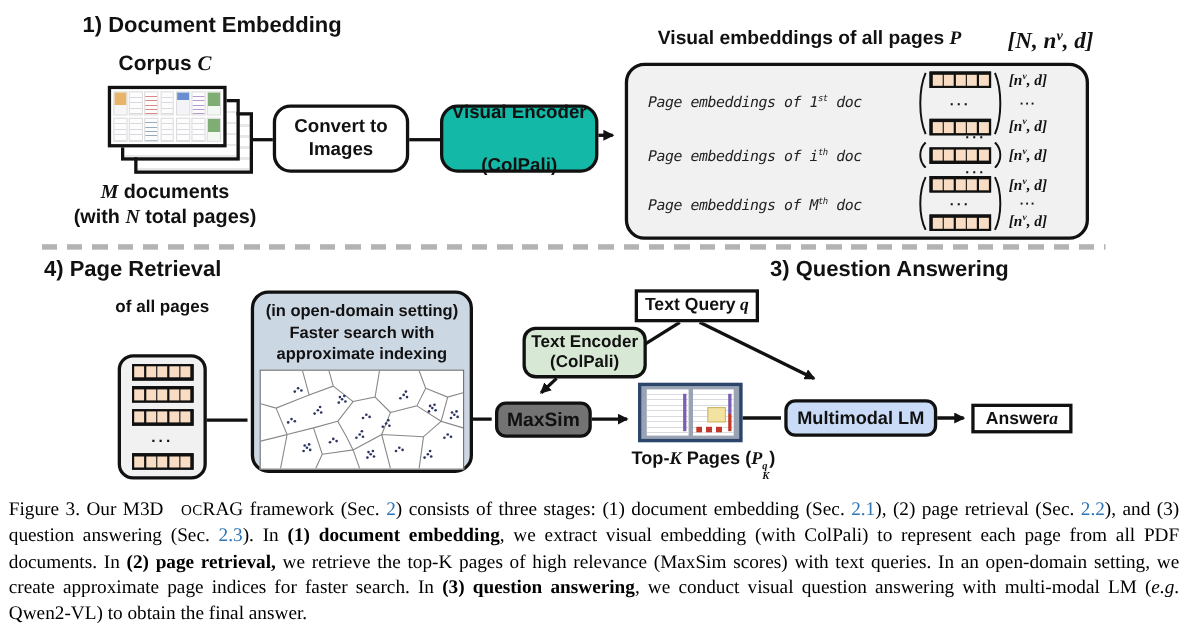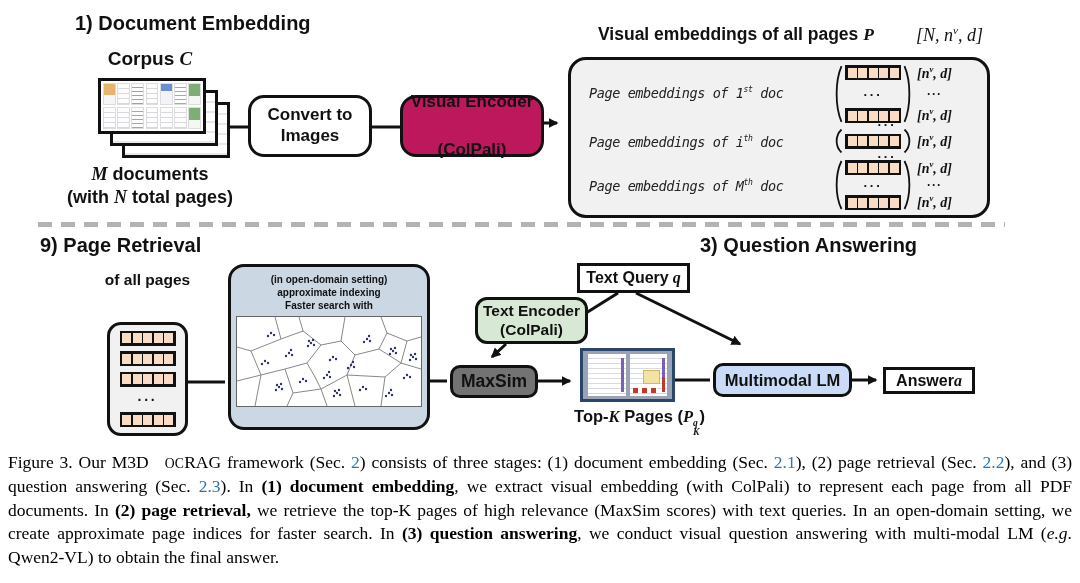--- a/index.html
+++ b/index.html
@@ -34,21 +34,21 @@
   .thumb:nth-child(1){background:linear-gradient(180deg,#e8b46a 0 55%,#f6f6f6 55% 100%);}
   .thumb:nth-child(3){background-image:repeating-linear-gradient(180deg,transparent 0 3px,#d88 3px 4px);}
   .thumb:nth-child(5){background:linear-gradient(180deg,#6a8fd0 0 35%,#f3f3f8 35% 100%);}
   .thumb:nth-child(6){background-image:repeating-linear-gradient(180deg,transparent 0 3px,#b9c 3px 4px);}
   .thumb:nth-child(7),.thumb:nth-child(14){background:linear-gradient(180deg,#7fae74 0 60%,#f4f8f2 60% 100%);}
   .thumb:nth-child(10){background-image:repeating-linear-gradient(180deg,transparent 0 3px,#9ab 3px 4px);}
   #m-docs{left:55px;top:163px;width:190px;text-align:center;font-size:18px;font-weight:700;line-height:1.25;}
   #convert-box{left:248px;top:95px;width:124px;height:62px;border-radius:16px;font-size:17px;}
   #vencoder-box{left:400px;top:95px;width:144px;height:62px;border-radius:16px;font-size:17px;}
   #embed-title{left:598px;top:24px;font-size:17.5px;font-weight:700;white-space:nowrap;}
-  #embed-title-dims{left:916px;top:24px;font-size:18px;font-weight:400;white-space:nowrap;}
+  #embed-title-dims{left:916px;top:24px;font-size:21px;font-weight:700;white-space:nowrap;}
   #embed-box{left:568px;top:57px;width:422px;height:161px;border:3.5px solid #111;border-radius:18px;
       background:#f1f1f1;box-sizing:border-box;}
   .rowlab{position:absolute;left:18px;font-size:13.5px;color:#222;white-space:nowrap;}
   .egroup{position:absolute;left:262px;display:flex;align-items:stretch;gap:2px;}
   .ebars{display:flex;flex-direction:column;justify-content:space-between;align-items:center;}
   .edims{display:flex;flex-direction:column;justify-content:space-between;align-items:flex-start;
       font-size:14px;font-weight:700;margin-left:2px;}
   .edim{white-space:nowrap;line-height:1;}
   .ebar{display:flex;gap:1.5px;padding:1.5px;background:#111;border:1.5px solid #111;}
   .ebar i{display:block;width:9px;height:10px;background:#f8dcc4;}
@@ -57,21 +57,21 @@
   .ddots{text-align:center;width:100%;font-size:12px;letter-spacing:1px;}
   
   #divider{left:38px;top:222px;width:967px;height:4.5px;
       background:repeating-linear-gradient(90deg,#b3b3b3 0 14px,transparent 14px 23px);}
   
   #ve-label{left:65px;top:270px;width:165px;text-align:center;font-size:15.5px;font-weight:700;line-height:1.3;}
   #ve-stack{left:107px;top:322px;width:81px;height:114px;border:3px solid #111;border-radius:14px;
       background:#f1f1f1;box-sizing:border-box;display:flex;flex-direction:column;
       justify-content:space-evenly;align-items:center;}
   #index-box{left:228px;top:264px;width:202px;height:166px;border:3.5px solid #111;border-radius:16px;
-      background:#ccd7e4;box-sizing:border-box;text-align:center;font-weight:700;font-size:10px;
+      background:#ccd7e4;box-sizing:border-box;text-align:center;font-weight:700;font-size:15px;
       line-height:1.3;padding-top:6px;}
   #voronoi{display:block;margin:4px auto 0;background:#fff;border:1.5px solid #666;}
   
   #query-box{left:577px;top:263px;width:113px;height:30px;font-size:16px;flex-direction:row;gap:4px;}
   #tencoder-box{left:475px;top:297px;width:113px;height:47px;border-radius:12px;background:#d7e9d4;font-size:15.5px;}
   #maxsim-box{left:450px;top:365px;width:88px;height:33px;border-radius:10px;background:#fbf2d0;font-size:17.5px;}
   #mllm-box{left:713px;top:363px;width:139px;height:34px;border-radius:10px;background:#c9dbf6;font-size:16.5px;}
   #answer-box{left:883px;top:367px;width:92px;height:27px;font-size:16px;flex-direction:row;gap:0;}
   #topk-img{left:580px;top:348px;width:95px;height:54px;border:3px solid #2c456b;background:#99a3b3;
       box-sizing:border-box;display:flex;gap:4px;padding:3px 5px;}
@@ -141,21 +141,21 @@
   <div class="abs" id="m-docs">
     <div><span class="i">M</span><span> documents</span></div>
     <div><span>(with </span><span class="i">N</span><span> total pages)</span></div>
   </div>
 
   <div class="node" id="convert-box">
     <div>Convert to</div>
     <div>Images</div>
   </div>
 
-  <div class="node" id="vencoder-box" style="background: #be185d; gap: 27px;">
+  <div class="node" id="vencoder-box" style="background: #14b8a6; gap: 27px;">
     <div>Visual Encoder</div>
     <div>(ColPali)</div>
   </div>
 
   <div class="abs" id="embed-title"><span>Visual embeddings of all pages </span><span class="i">P</span></div>
   <div class="abs" id="embed-title-dims"><span class="i">[</span><span class="i">N</span><span class="i">, n</span><span class="i sup">v</span><span class="i">, d</span><span class="i">]</span></div>
 
   <div class="abs" id="embed-box">
     <div class="rowlab" style="top:24px;"><span class="mi">Page embeddings of 1</span><span class="mi sup">st</span><span class="mi"> doc</span></div>
     <div class="rowlab" style="top:73px;"><span class="mi">Page embeddings of i</span><span class="mi sup">th</span><span class="mi"> doc</span></div>
@@ -244,21 +244,21 @@
       <div class="edims" style="height:50px;">
         <div class="edim"><span class="i">[</span><span class="i">n</span><span class="i sup">v</span><span class="i">, d</span><span class="i">]</span></div>
         <div class="ddots dots">···</div>
         <div class="edim"><span class="i">[</span><span class="i">n</span><span class="i sup">v</span><span class="i">, d</span><span class="i">]</span></div>
       </div>
     </div>
   </div>
 
   <div class="abs" id="divider"></div>
 
-  <div class="sec-h" style="left:40px;top:234px;">9) Page Retrieval</div>
+  <div class="sec-h" style="left:40px;top:234px;">4) Page Retrieval</div>
 
   <div class="abs" id="ve-label">
     <div>of all pages</div>
   </div>
 
   <div class="abs" id="ve-stack">
     <div class="ebar">
         <i></i>
         <i></i>
         <i></i>
@@ -284,22 +284,22 @@
         <i></i>
         <i></i>
         <i></i>
         <i></i>
         <i></i>
       </div>
   </div>
 
   <div class="abs" id="index-box" style="background: rgb(204, 215, 228);">
     <div>(in open-domain setting)</div>
+    <div>Faster search with</div>
     <div>approximate indexing</div>
-    <div>Faster search with</div>
     <svg id="voronoi" width="184" height="89" viewBox="0 0 184 89">
       <g stroke="#888" stroke-width="1" fill="none">
         <path d="M38 0 L44 22 L14 34 L0 30 M14 34 L24 58 L0 64 M24 58 L18 89 M24 58 L48 52 L70 46 M44 22 L66 14 L62 0 M66 14 L84 28 L70 46 M48 52 L56 76 L50 89 M56 76 L84 72 L90 89 M70 46 L78 60 L84 72 M84 28 L104 24 L108 0 M104 24 L118 38 L110 58 L84 72 M110 58 L118 89 M118 38 L142 32 L150 16 L144 0 M150 16 L170 24 L184 20 M170 24 L164 46 L184 52 M164 46 L148 60 L144 89 M142 32 L164 46 M148 60 L110 58"></path>
       </g>
       <g fill="#2c3562">
           <circle cx="28" cy="44" r="1.2"></circle>
           <circle cx="31" cy="46" r="1.2"></circle>
           <circle cx="25" cy="47" r="1.2"></circle>
           <circle cx="52" cy="36" r="1.2"></circle>
           <circle cx="55" cy="38" r="1.2"></circle>

